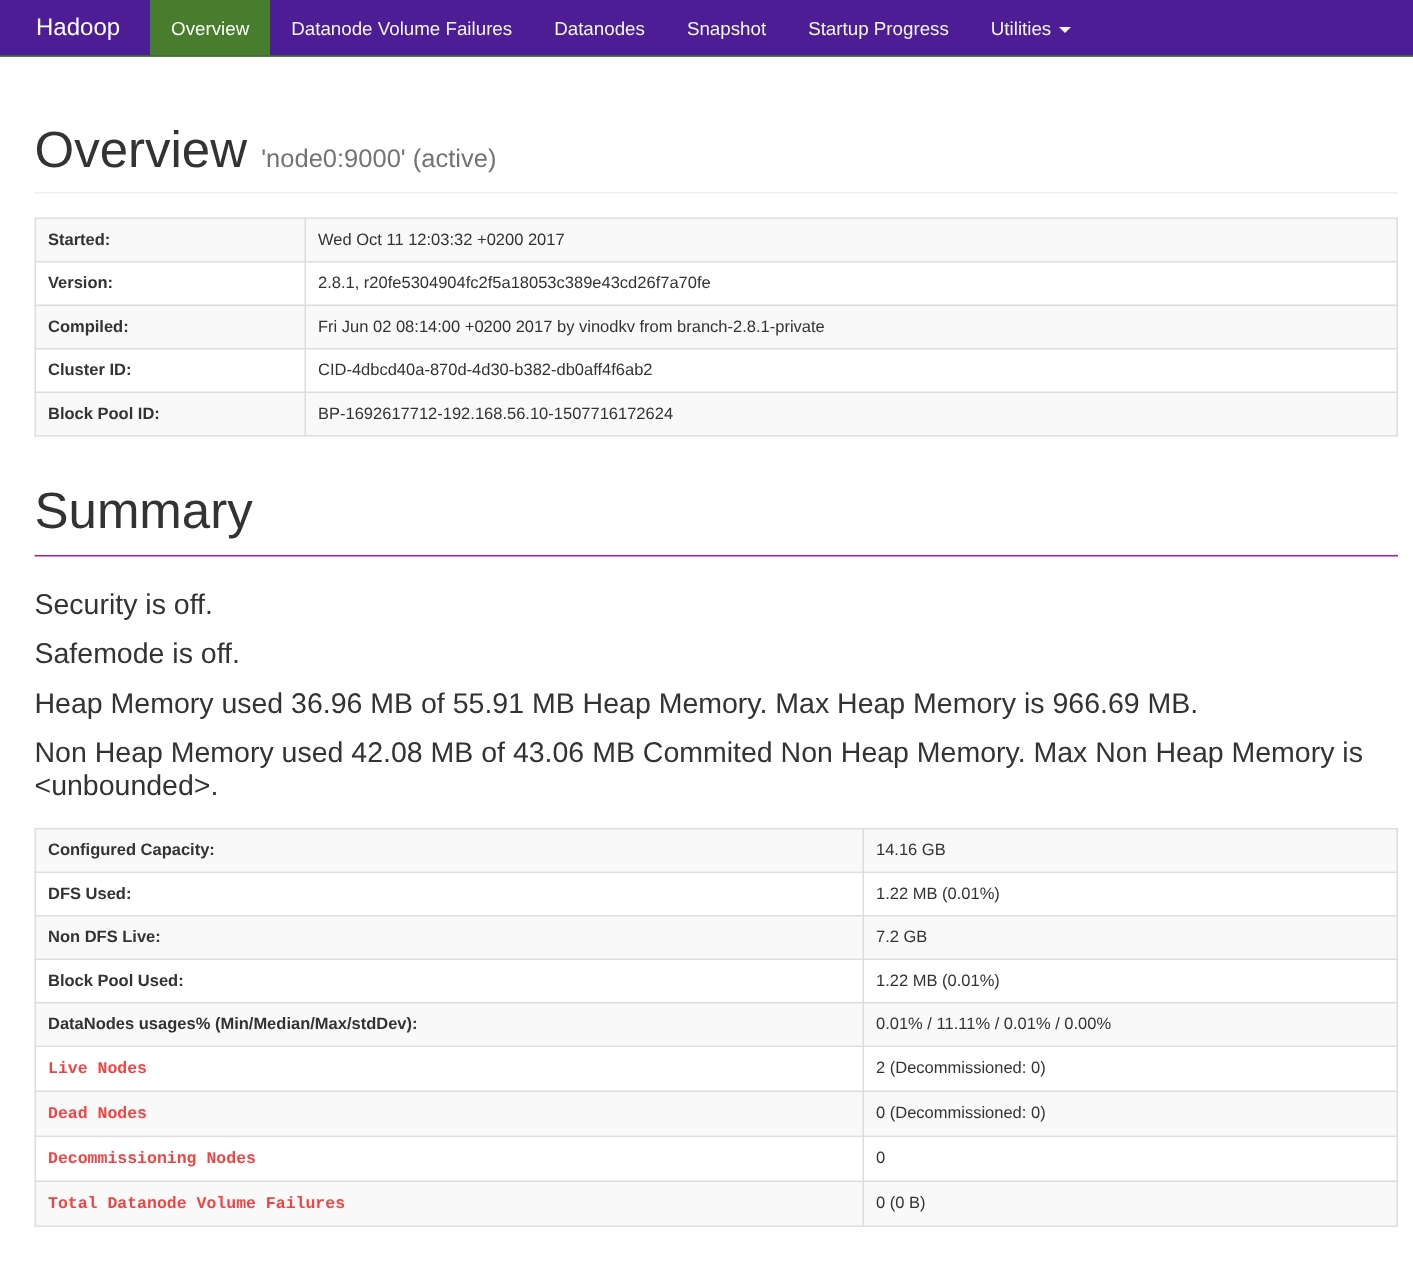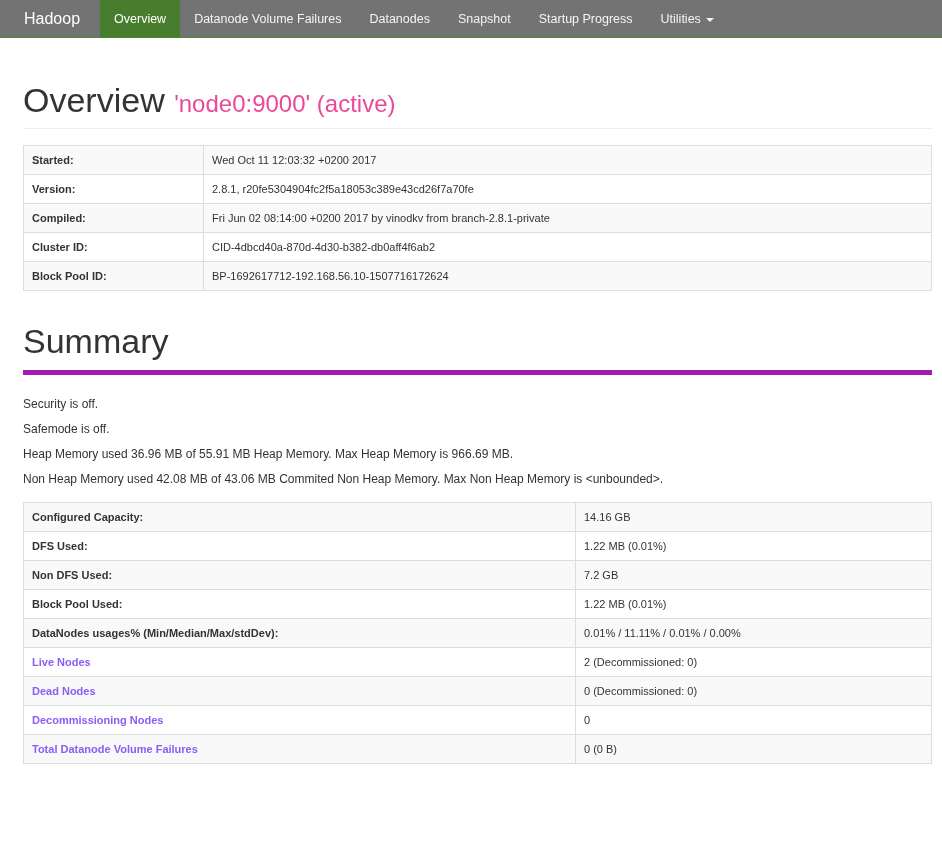--- a/index.html
+++ b/index.html
@@ -8,21 +8,21 @@
     width: 942px; height: 855px;
     overflow: hidden;
     background: #fff;
     font-family: "Liberation Sans", sans-serif;
     font-size: 13px;
     color: #333;
   }
   
   .navbar {
     height: 38px;
-    background: #737373;
+    background: #4c1d95;
     border-bottom: 1px solid #4c8a31;
     display: flex;
     align-items: stretch;
   }
   .navbar-brand {
     color: #fff;
     font-size: 16px;
     padding: 0 20px 0 24px;
     line-height: 38px;
     text-decoration: none;
@@ -55,22 +55,22 @@
     border-bottom: 1px solid #eee;
   }
   h1 {
     margin: 0;
     font-size: 34px;
     font-weight: normal;
     color: #333;
     line-height: 1.1;
   }
   h1 .subtitle {
-    font-size: 24px;
-    color: #ec4899;
+    font-size: 17px;
+    color: #737373;
     font-weight: normal;
     margin-top: 44px;
   }
   
   table {
     width: 100%;
     border-collapse: collapse;
     margin-top: 16px;
   }
   th, td {
@@ -78,32 +78,33 @@
     padding: 8px;
     font-size: 11px;
     text-align: left;
     vertical-align: top;
   }
   th { font-weight: bold; color: #333; }
   tbody tr:nth-child(odd) { background: #f9f9f9; }
   .info-table th { width: 180px; }
   .metrics-table th { width: 552px; }
   a.table-link {
-    color: #8b5cf6;
+    color: #ef4444;
     text-decoration: none;
     cursor: pointer;
+    font-family: Liberation Mono, monospace;
   }
   
   .summary-header {
     margin: 32px 0 0 0;
     padding-bottom: 9px;
-    border-bottom: 5px solid #a21caf;
+    border-bottom: 1px solid #a21caf;
   }
   .paragraphs { margin-top: 22px; }
-  .paragraphs p { margin: 0 0 11px 0; font-size: 12px; }
+  .paragraphs p { margin: 0 0 11px 0; font-size: 19px; }
 </style>
 </head>
 <body>
 
 <nav class="navbar">
   <a class="navbar-brand">Hadoop</a>
   <a class="nav-item active">Overview</a>
   <a class="nav-item">Datanode Volume Failures</a>
   <a class="nav-item">Datanodes</a>
   <a class="nav-item">Snapshot</a>
@@ -162,21 +163,21 @@
     <tbody>
       <tr>
         <th>Configured Capacity:</th>
         <td>14.16 GB</td>
       </tr>
       <tr>
         <th>DFS Used:</th>
         <td>1.22 MB (0.01%)</td>
       </tr>
       <tr>
-        <th>Non DFS Used:</th>
+        <th>Non DFS Live:</th>
         <td>7.2 GB</td>
       </tr>
       <tr>
         <th>Block Pool Used:</th>
         <td>1.22 MB (0.01%)</td>
       </tr>
       <tr>
         <th>DataNodes usages% (Min/Median/Max/stdDev):</th>
         <td>0.01% / 11.11% / 0.01% / 0.00%</td>
       </tr>

